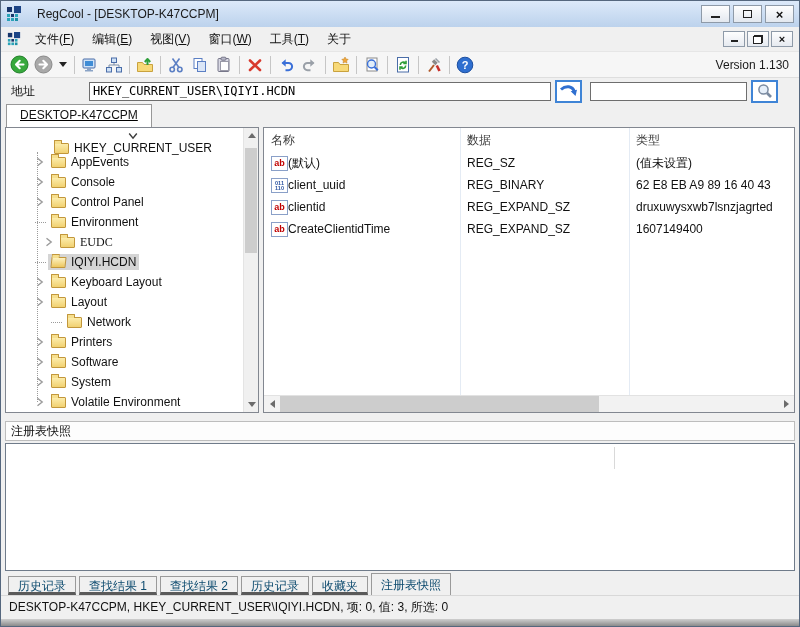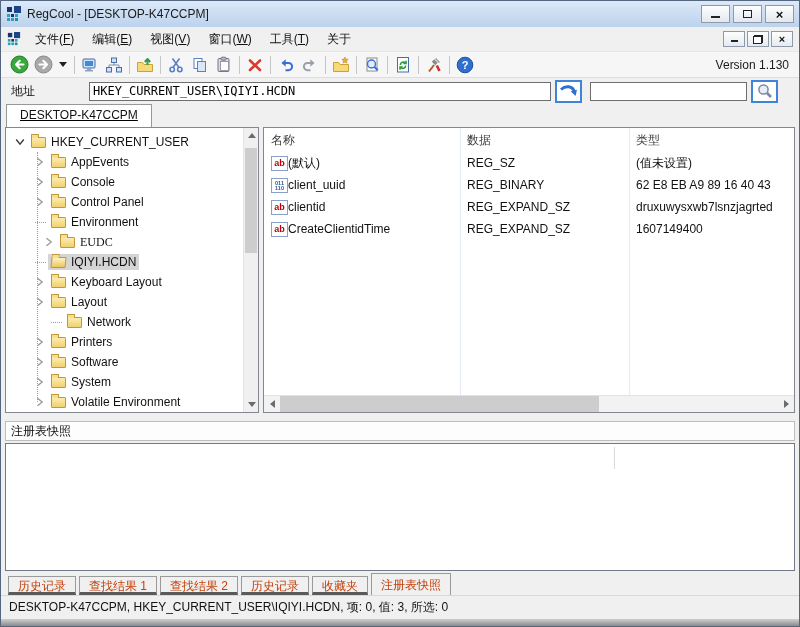--- a/index.html
+++ b/index.html
@@ -1,21 +1,21 @@
 <!DOCTYPE html>
 <html><head>
 <meta charset="utf-8">
 <style>
   html,body{margin:0;padding:0;background:#d4d4d4;}
   body{width:800px;height:627px;font-family:"Liberation Sans",sans-serif;font-size:12px;overflow:hidden;-webkit-font-smoothing:antialiased;}
   *{box-sizing:border-box;}
   .window{width:800px;height:627px;border:1px solid #55677e;background:#f0f0f0;display:flex;flex-direction:column;}
 
   
-  .titlebar{height:26px;background:linear-gradient(#dce9f9,#bcd2ec);display:flex;align-items:center;padding:0 5px;flex:0 0 auto;}
+  .titlebar{height:26px;background:linear-gradient(#dce9f9,#bcd2ec);display:flex;align-items:center;padding:0 5px;flex:0 0 auto;gap:10px;}
   .app-icon{width:16px;height:16px;margin-right:5px;display:inline-flex;}
   .title-text{color:#1a1a1a;font-size:12px;}
   .winbtns{margin-left:auto;display:flex;}
   .winbtn{width:29px;height:18px;border:1px solid #8e9aa8;background:linear-gradient(#fefefe,#e3e8ef);display:flex;align-items:center;justify-content:center;margin-left:3px;}
   .g-min{width:9px;height:3px;border-bottom:2px solid #222;margin-top:4px;}
   .g-max{width:9px;height:8px;border:1.5px solid #222;}
   .g-close{font-size:13px;font-weight:bold;color:#111;line-height:1;}
   .g-restore{position:relative;width:10px;height:9px;}
   .g-restore::before{content:"";position:absolute;right:0;top:0;width:7px;height:6px;border:1.3px solid #222;}
   .g-restore::after{content:"";position:absolute;left:0;bottom:0;width:7px;height:6px;border:1.3px solid #222;background:#fff;}
@@ -92,21 +92,21 @@
 
   
   .snap{height:150px;margin:0 4px;display:flex;flex-direction:column;flex:0 0 auto;}
   .snap-caption{height:20px;background:#fdfdfd;border:1px solid #bdbdbd;display:flex;align-items:center;padding:0 5px;color:#111;}
   .snap-body{flex:1;background:#fff;border:1px solid #6f7b8a;margin-top:2px;position:relative;}
   .snap-header{height:26px;display:flex;align-items:center;padding-left:13px;color:#222;}
   .snap-colsep{position:absolute;left:608px;top:3px;height:22px;width:1px;background:#d9d9d9;}
 
   
   .btabs{height:24px;display:flex;align-items:flex-end;padding:0 7px;gap:3px;flex:0 0 auto;}
-  .btab{border:1px solid #9a9a9a;border-bottom:3px solid #5a5a5a;padding:1px 9px 1px;background:#f0f0f0;color:#c2410c;height:19px;}
+  .btab{border:1px solid #9a9a9a;border-bottom:3px solid #5a5a5a;padding:1px 9px 1px;background:#f0f0f0;color:#0c4a6e;height:19px;}
   .btab.active{border-bottom:none;height:22px;padding-top:3px;}
 
   
   .statusbar{height:24px;display:flex;align-items:center;padding:0 8px;background:#f0f0f0;border-top:1px solid #d8d8d8;color:#111;flex:0 0 auto;}
   .frame-bottom{flex:1;background:linear-gradient(#cfcfcf,#8b8b8b);}
 </style>
 </head>
 <body>
 
 <div class="window">
@@ -316,21 +316,21 @@
   </div>
 
   <div class="doctabs">
     <span class="doctab">DESKTOP-K47CCPM</span>
   </div>
 
   <div class="main">
     <div class="tree-panel">
       <div class="tree-guide"></div>
       <div class="tree-rows" id="tree-rows">
-          <div class="tree-row" style="padding-left: 6px;">
+          <div class="tree-row" style="padding-left: 18px; flex-direction: column;">
             <span class="chev">
               <svg width="10" height="8" viewBox="0 0 10 8">
                 <path d="M1.2 1.5 5 6.2 8.8 1.5" fill="none" stroke="#3c3c3c" stroke-width="1.4"></path>
               </svg>
             </span>
             <span class="sel-wrap">
               <span class="folder"></span>
               <span class="tlabel">HKEY_CURRENT_USER</span>
             </span>
           </div>

